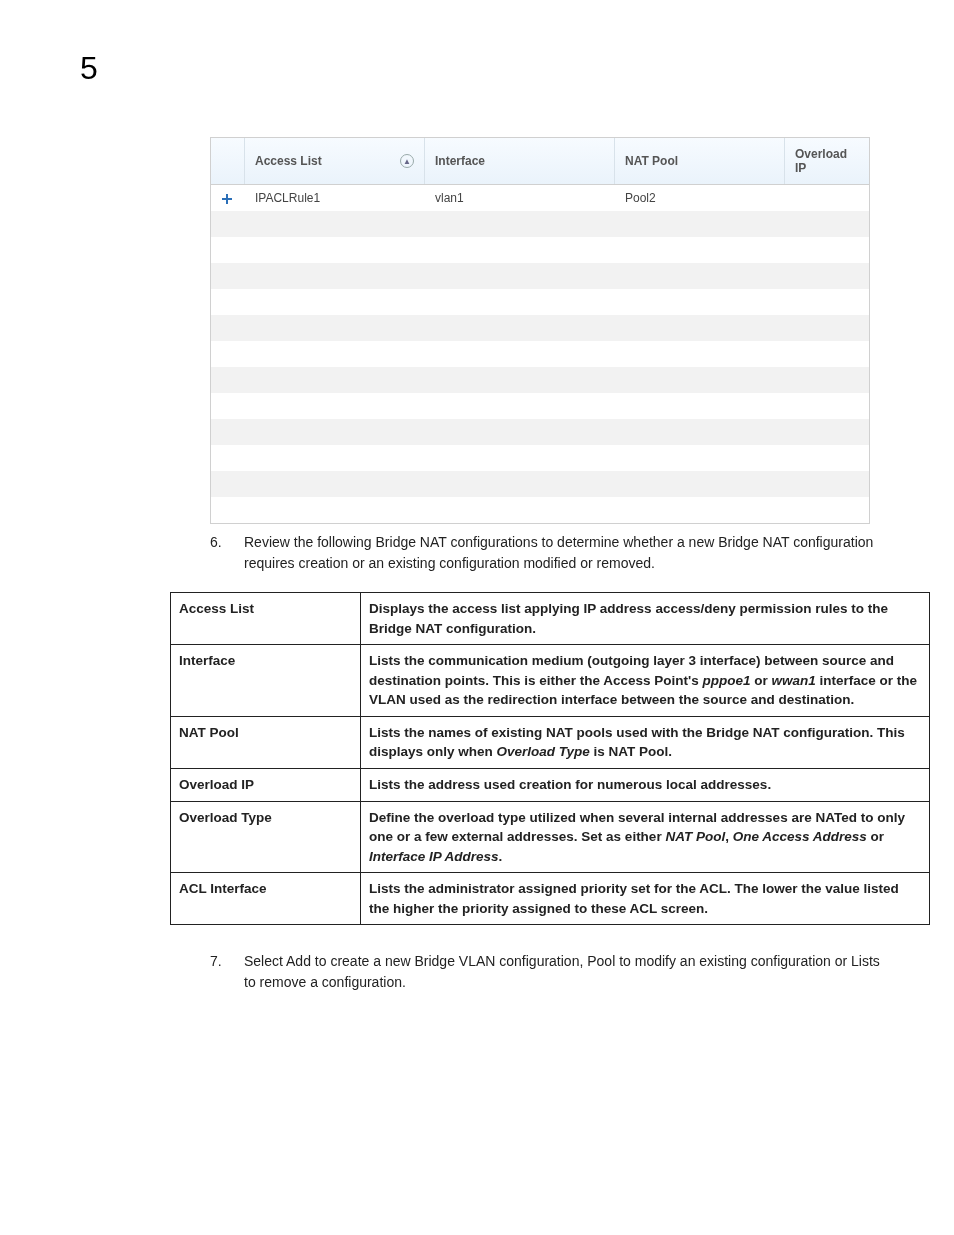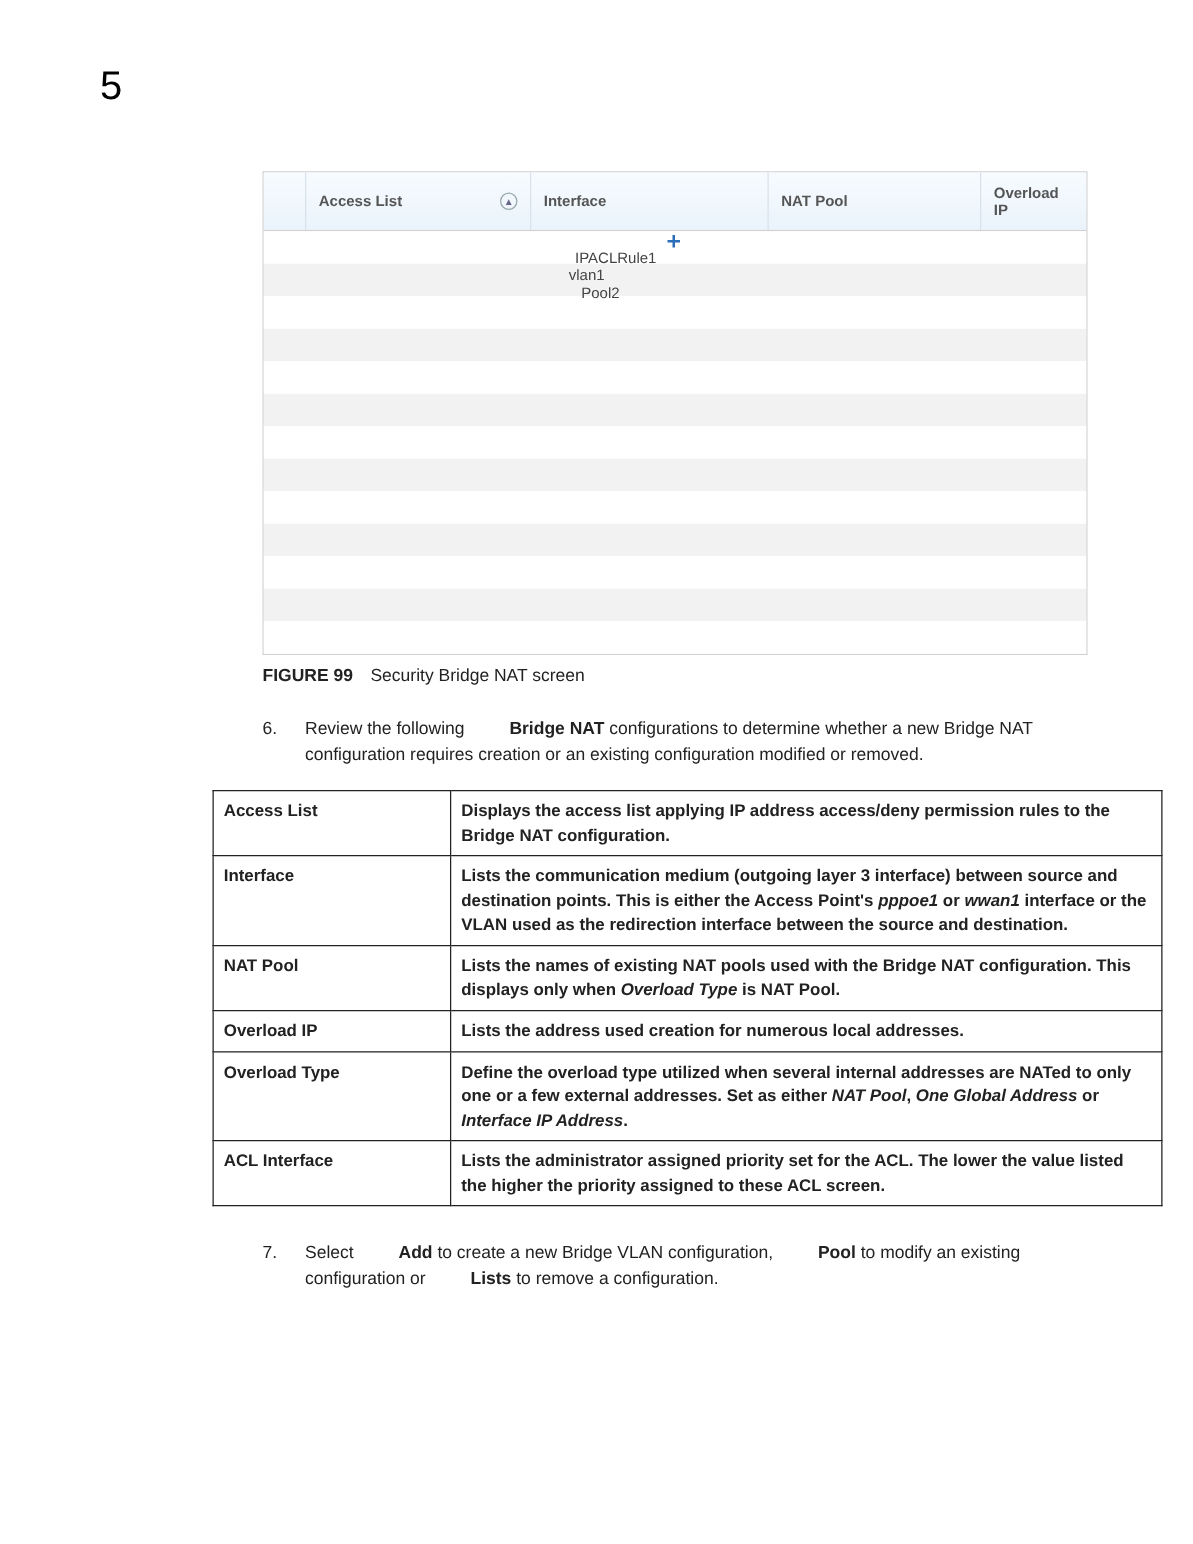--- a/index.html
+++ b/index.html
@@ -58,21 +58,20 @@
     width:14px; height:14px; border-radius:50%;
     border:1px solid #9aa; font-size:8px; color:#668;
   }
   .screenshot-body { }
   .screenshot-row {
     display:flex;
     font-size:12px;
     color:#444;
     height:26px;
     align-items:center;
-    flex-direction:column;
   }
   .screenshot-row:nth-child(odd) { background:#ffffff; }
   .screenshot-row:nth-child(even){ background:#f2f2f2; }
   .screenshot-cell { padding: 0 10px; }
   .row-icon svg { vertical-align:middle; }
 
   .figure-caption {
     margin-left: 130px;
     font-size: 14px;
     margin-top: 8px;
@@ -84,21 +83,21 @@
   
   .step {
     margin-left: 130px;
     font-size: 14px;
     line-height: 1.5;
     display:flex;
     margin-bottom: 18px;
   }
   .step .num { width: 34px; flex:none; }
   .step .body { flex:1; }
-  .step .body strong { font-weight:700;margin-left:32px; }
+  .step .body strong { font-weight:400; }
 
   
   table.defs {
     border-collapse: collapse;
     width: 100%;
     margin: 0 0 26px 90px;
     width: 760px;
     font-size: 13.5px;
   }
   table.defs td {
@@ -230,23 +229,20 @@
             <div class="screenshot-cell col-icon row-icon"></div>
             <div class="screenshot-cell col-al"></div>
             <div class="screenshot-cell col-if"></div>
             <div class="screenshot-cell col-np"></div>
             <div class="screenshot-cell col-oip"></div>
           </div>
         </div>
     </div>
   </div>
 
-  <div class="figure-caption">
-    <strong>FIGURE 99</strong><span class="space"></span><span>Security Bridge NAT screen</span>
-  </div>
 
   <div class="step">
     <div class="num">6.</div>
     <div class="body" id="step6body">Review the following <strong>Bridge NAT</strong> configurations to determine whether a new Bridge NAT configuration requires creation or an existing configuration modified or removed.</div>
   </div>
 
   <table class="defs">
     <tbody id="defs-body">
         <tr>
           <td class="term">Access List</td>
@@ -259,21 +255,21 @@
         <tr>
           <td class="term">NAT Pool</td>
           <td>Lists the names of existing NAT pools used with the Bridge NAT configuration. This displays only when <em>Overload Type</em> is NAT Pool.</td>
         </tr>
         <tr>
           <td class="term">Overload IP</td>
           <td>Lists the address used creation for numerous local addresses.</td>
         </tr>
         <tr>
           <td class="term">Overload Type</td>
-          <td>Define the overload type utilized when several internal addresses are NATed to only one or a few external addresses. Set as either <em>NAT Pool</em>, <em>One Global Address</em> or <em>Interface IP Address</em>.</td>
+          <td>Define the overload type utilized when several internal addresses are NATed to only one or a few external addresses. Set as either <em>NAT Pool</em>, <em>One Access Address</em> or <em>Interface IP Address</em>.</td>
         </tr>
         <tr>
           <td class="term">ACL Interface</td>
           <td>Lists the administrator assigned priority set for the ACL. The lower the value listed the higher the priority assigned to these ACL screen.</td>
         </tr>
       </tbody>
   </table>
 
   <div class="step">
     <div class="num">7.</div>

